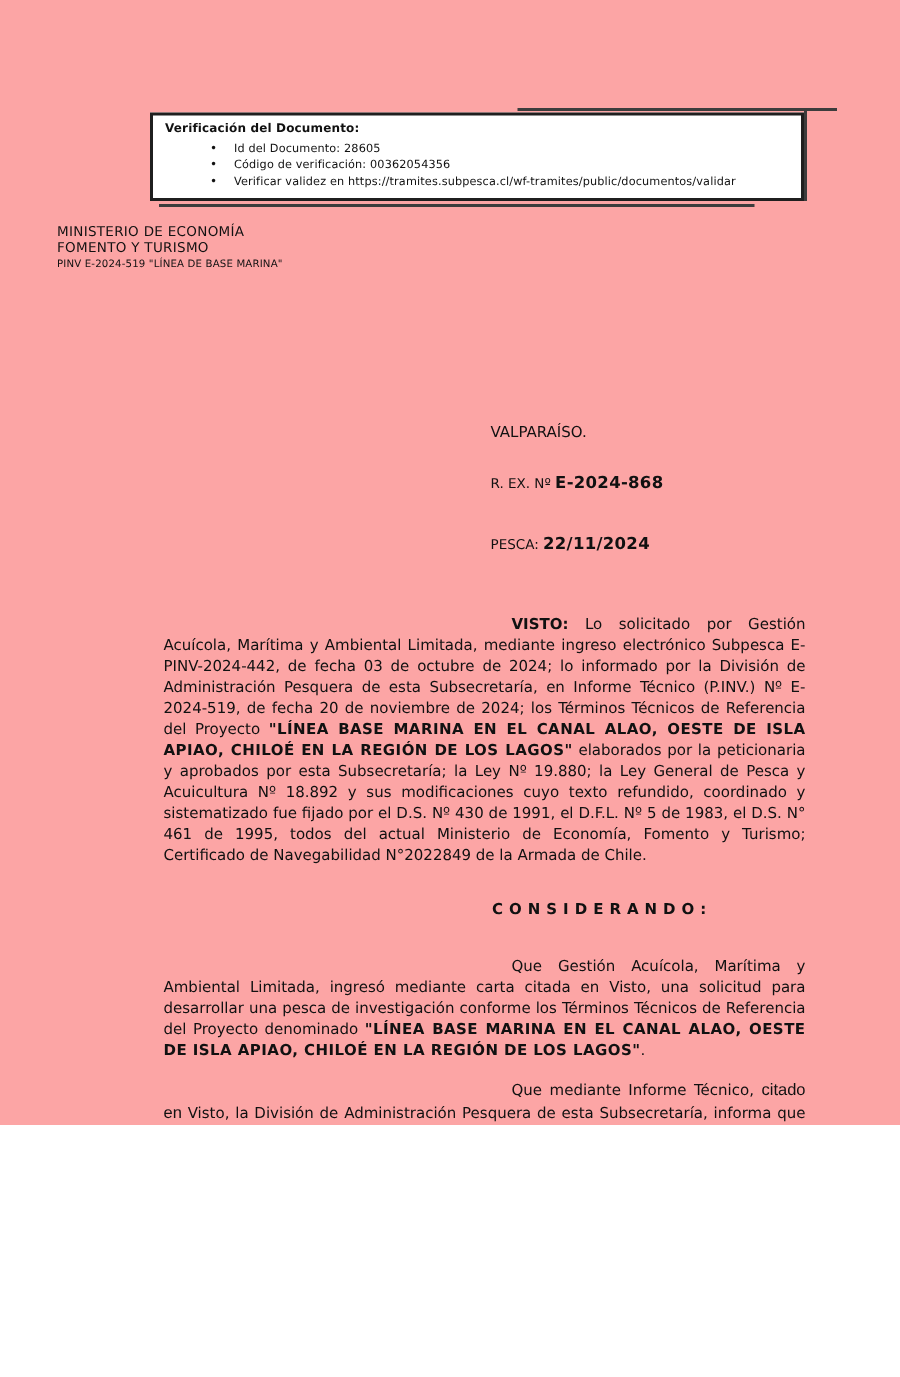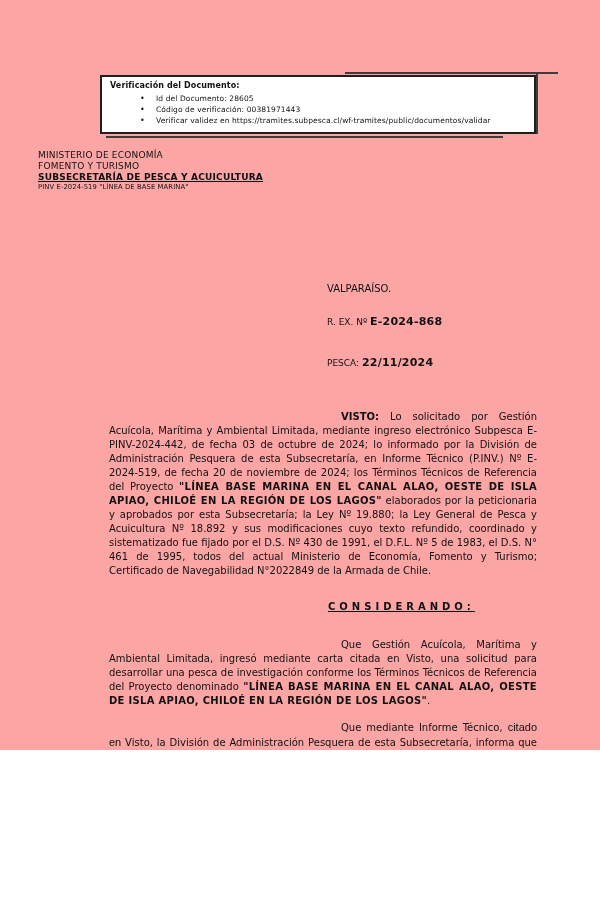--- a/index.html
+++ b/index.html
@@ -56,21 +56,20 @@
   
   .body-text{
     position:absolute;left:97px;top:398px;width:452px;
     font-size:10px;line-height:14px;text-align:justify;
   }
   .body-text p{margin:12px;text-indent:232px;}
   .considerando-heading{
     margin:22px 0 0 231px;
     font-size:10px;font-weight:bold;letter-spacing:4px;
     line-height:14px;
-    text-decoration:underline;
   }
   .para2{margin-top:24px !important;}
   .para3{margin-top:11px !important;}
   b.proj{letter-spacing:.3px;}
   .alt-font{font-family:"Liberation Sans", sans-serif;font-size:11px;}
 
   
   .page-footer{
     position:absolute;left:487px;top:858px;
     font-size:6.5px;color:#222;letter-spacing:.1px;
@@ -87,33 +86,32 @@
 
   <div class="verify-box">
     <div class="verify-title">Verificación del Documento:</div>
     <ul class="verify-list">
       <li>
         <span class="bullet">•</span>
         <span>Id del Documento: 28605</span>
       </li>
       <li>
         <span class="bullet">•</span>
-        <span>Código de verificación: 00381971443</span>
+        <span>Código de verificación: 00362054356</span>
       </li>
       <li>
         <span class="bullet">•</span>
         <span>Verificar validez en https://tramites.subpesca.cl/wf-tramites/public/documentos/validar</span>
       </li>
     </ul>
   </div>
 
   <div class="letterhead">
     <div class="lh-line">MINISTERIO DE ECONOMÍA</div>
     <div class="lh-line">FOMENTO Y TURISMO</div>
-    <div class="lh-org">SUBSECRETARÍA DE PESCA Y ACUICULTURA</div>
     <div class="lh-ref">PINV E-2024-519 "LÍNEA DE BASE MARINA"</div>
   </div>
 
   <div class="city">VALPARAÍSO.</div>
   <div class="rex-line">
     <span>R. EX. Nº </span><span class="big-bold">E-2024-868</span>
   </div>
   <div class="fecha-line">
     <span>PESCA: </span><span class="big-bold">22/11/2024</span>
   </div>

